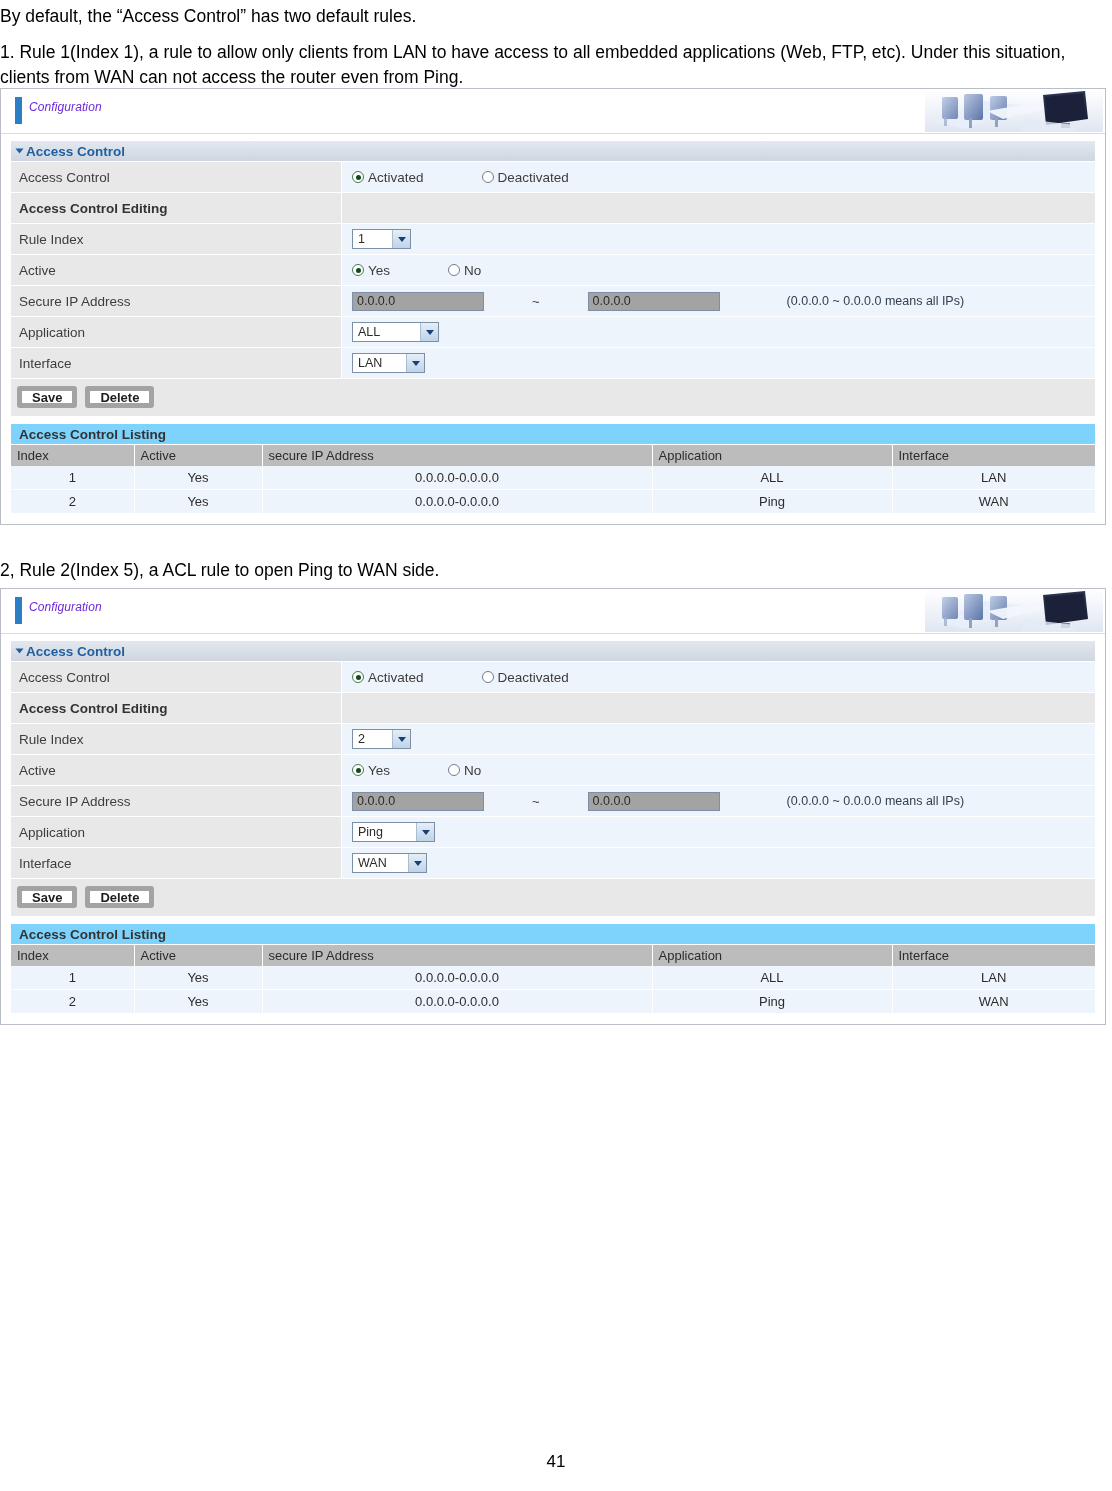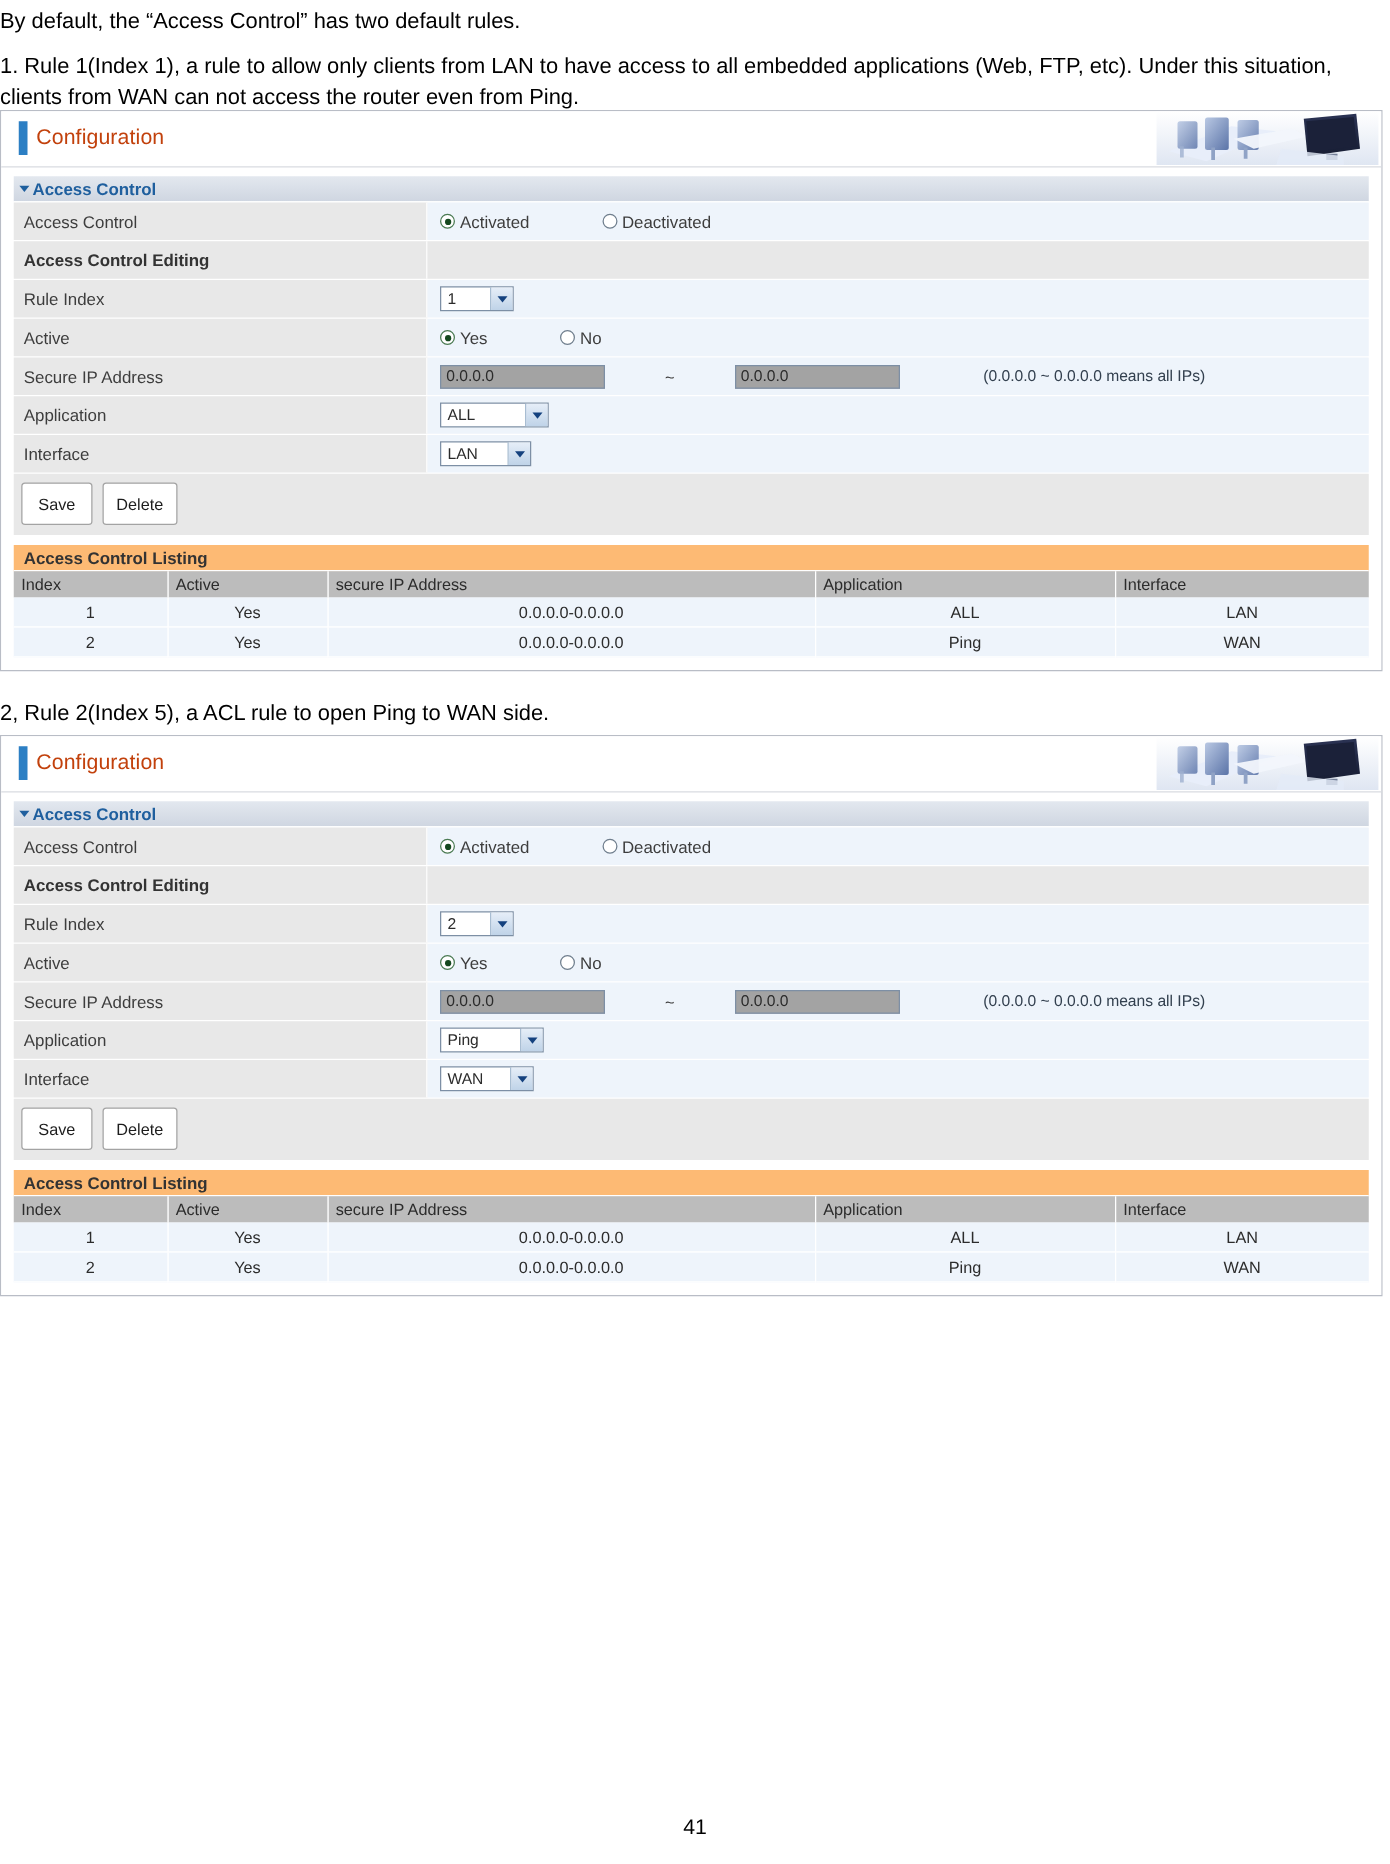--- a/index.html
+++ b/index.html
@@ -58,23 +58,24 @@
     left: 14px;
     top: 8px;
     width: 7px;
     height: 27px;
     background: #2c7fc4;
   }
   .panel-head-title {
     position: absolute;
     left: 28px;
     top: 11px;
-    font-size: 17px;
-    color: #c2410c;
+    font-size: 12px;
+    color: #6d28d9;
     letter-spacing: 0.1px;
+    font-style: italic;
   }
   .panel-head-art {
     position: absolute;
     right: 2px;
     top: 0px;
     width: 178px;
     height: 43px;
     overflow: hidden;
   }
   .panel-head-art svg { display: block; }
@@ -233,39 +234,40 @@
   .btn-row {
     background: #e8e8e8;
     padding: 7px 0 8px 6px;
     display: flex;
     align-items: center;
     gap: 8px;
   }
   .btn {
     min-width: 57px;
     height: 22px;
-    border: 1px solid #a3a3a3;
+    border: 5px solid #a3a3a3;
     border-radius: 3px;
     background: #ffffff;
     font-size: 13px;
     color: #1d1d1d;
     display: inline-flex;
     align-items: center;
     justify-content: center;
-    padding: 16px 10px;
+    padding: 4px 10px;
     box-sizing: border-box;
     font-family: "Liberation Sans", sans-serif;
+    font-weight: bold;
   }
 
   .spacer-white { height: 8px; background: #ffffff; }
 
   
   .listing-title {
     height: 21px;
-    background: #fdba74;
+    background: #7dd3fc;
     display: flex;
     align-items: center;
     padding-left: 8px;
     font-size: 13.5px;
     font-weight: bold;
     color: #333;
     box-sizing: border-box;
     border-bottom: 1px solid #ffffff;
   }
 

